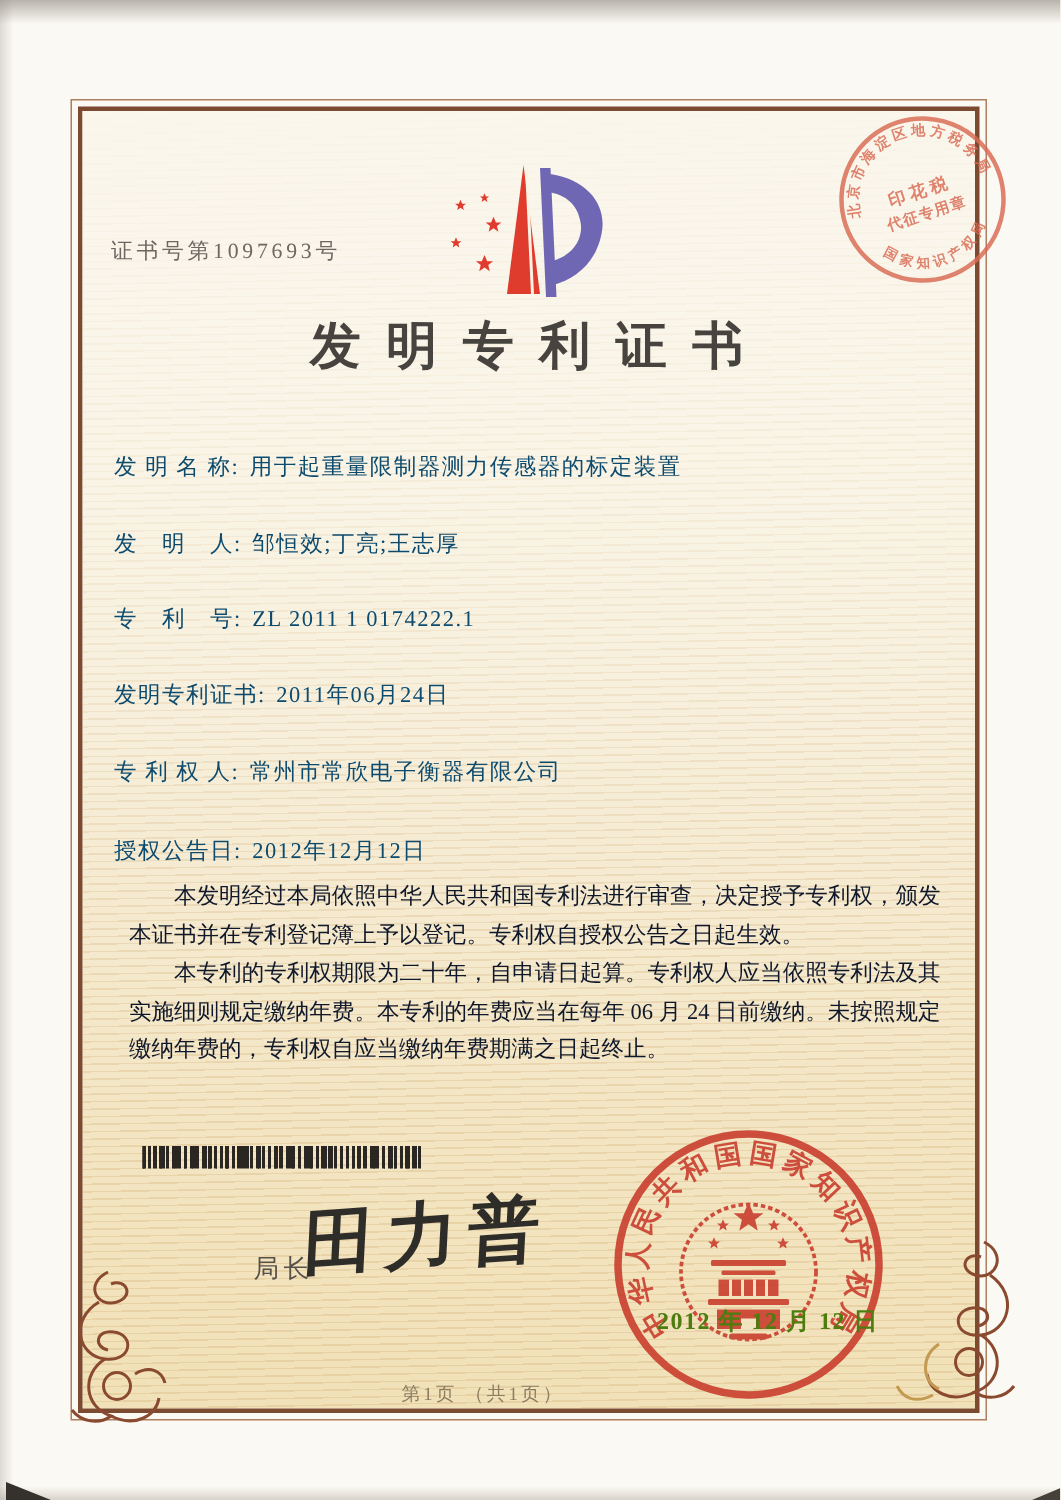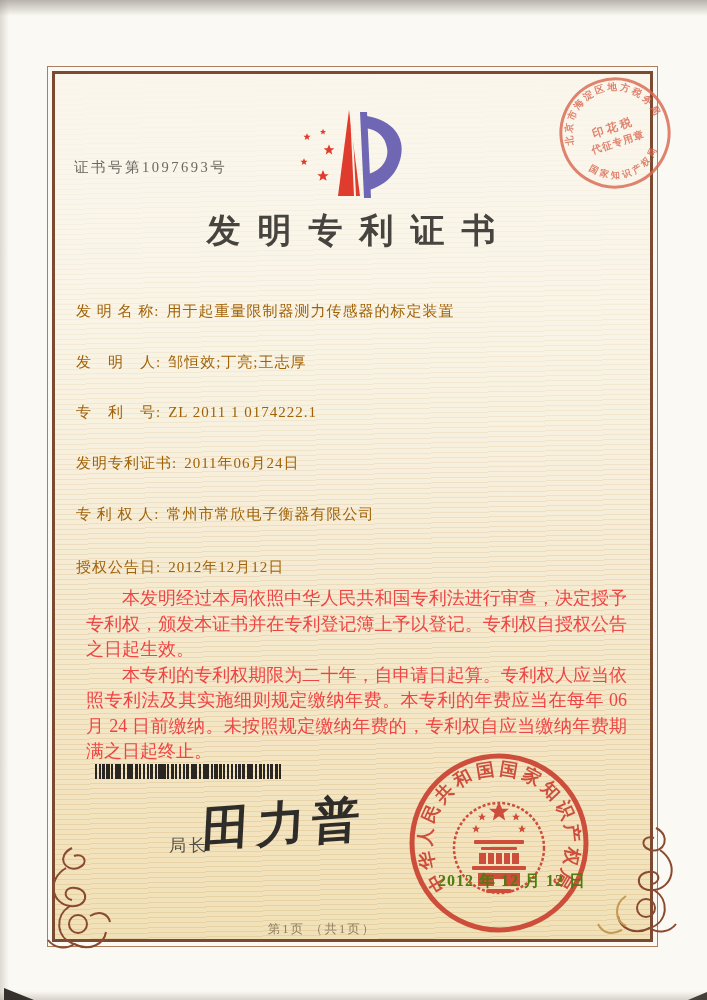--- a/index.html
+++ b/index.html
@@ -29,25 +29,25 @@
   .guilloche{left:55px;top:74px;width:595px;height:865px;
     background:repeating-linear-gradient(179deg,rgba(196,150,84,.22) 0 1px,transparent 1px 5px);}
   .guilloche-fade{left:55px;top:74px;width:595px;height:865px;
     background:linear-gradient(180deg,rgba(250,246,236,.95) 0%,rgba(250,246,236,.55) 30%,rgba(250,246,236,.12) 58%,rgba(250,246,236,0) 78%);}
   
   .z{z-index:5;}
   .cert-no{left:74px;top:112px;font-size:14.5px;letter-spacing:2.5px;color:#6d6761;margin-top:46px;}
   .logo{left:293px;top:110px;}
   .title{left:52px;top:208px;width:598px;text-align:center;
     font-size:34px;font-weight:bold;letter-spacing:17px;text-indent:17px;color:#474440;}
-  .field-row{position:absolute;left:76px;font-size:15px;color:#a16207;
+  .field-row{position:absolute;left:76px;font-size:15px;color:#0c4a6e;
     letter-spacing:1px;white-space:nowrap;z-index:5;}
   .field-label{margin-right:7px;}
-  .paragraphs{left:86px;top:586px;width:541px;font-size:18px;line-height:25.5px;
-    color:#ef4444;text-align:justify;font-family:Liberation Serif, serif;}
+  .paragraphs{left:86px;top:586px;width:541px;font-size:15px;line-height:25.5px;
+    color:#0f172a;text-align:justify;font-family:Liberation Serif, serif;}
   .paragraphs p{margin:0;text-indent:2em;}
   .barcode{left:95px;top:764px;width:187px;height:15px;
     background:repeating-linear-gradient(90deg,#2a2723 0 2px,transparent 2px 4px),
                repeating-linear-gradient(90deg,#2a2723 0 1px,transparent 1px 7px),
                repeating-linear-gradient(90deg,#2a2723 0 2px,transparent 2px 11px);}
   .director-label{left:152px;top:834px;font-size:17px;letter-spacing:3px;color:#56514b;margin-left:17px;}
   .signature{left:202px;top:792px;font-size:48px;font-weight:bold;color:#1a1a1a;
     letter-spacing:7px;transform:rotate(-4deg) skewX(-7deg);opacity:.9;
     font-family:"DejaVu Sans","Liberation Sans",sans-serif;}
   .seal{left:408px;top:752px;opacity:.88;}

